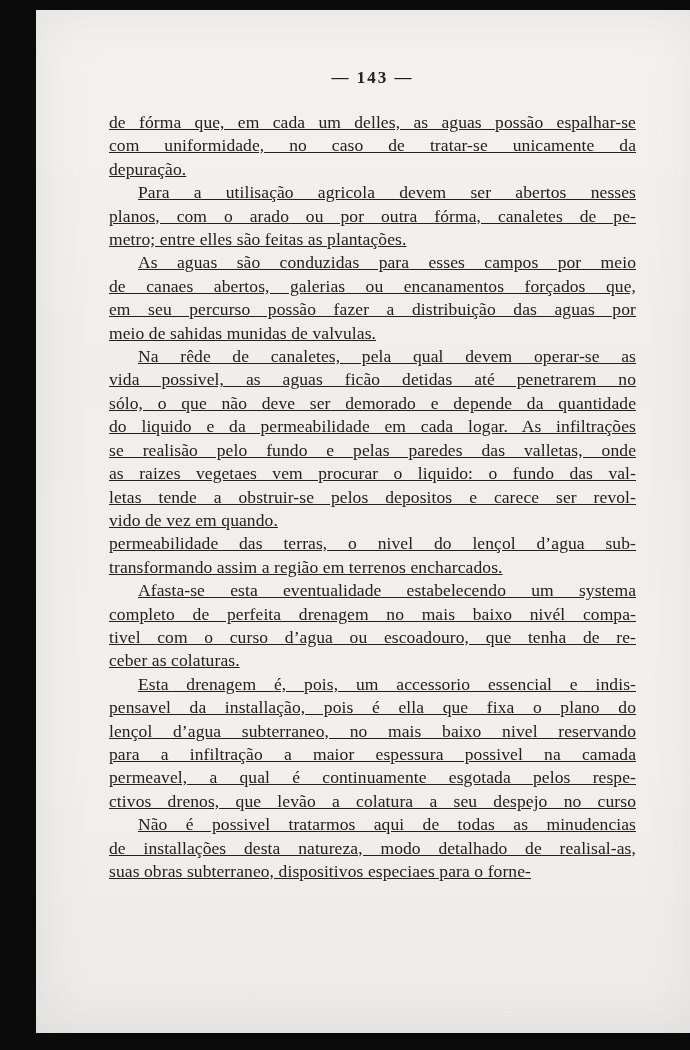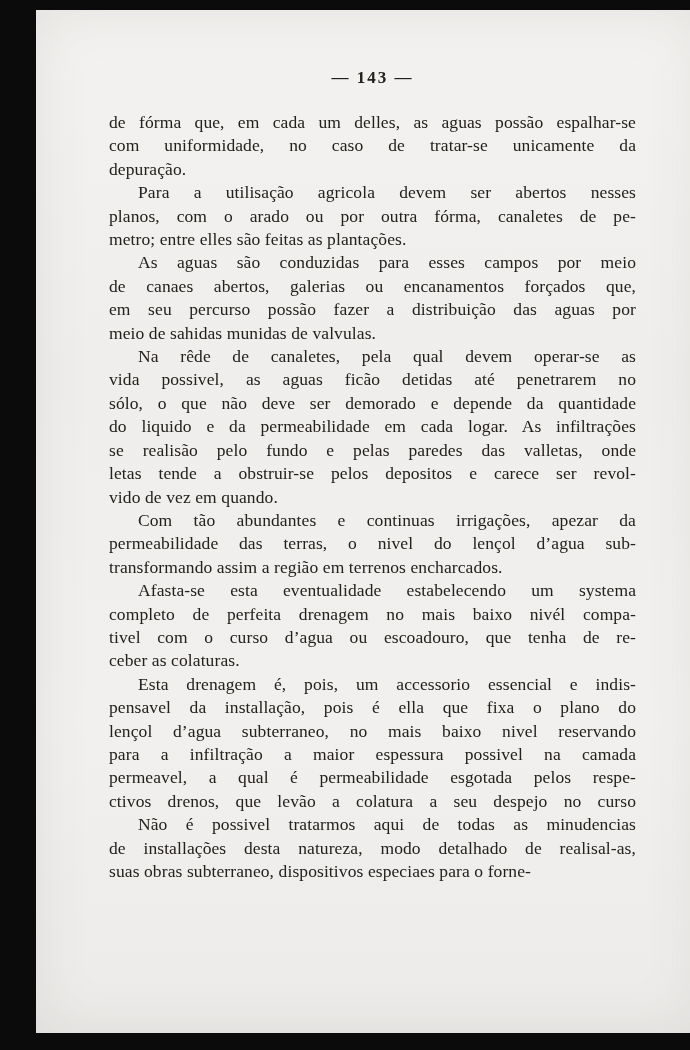--- a/index.html
+++ b/index.html
@@ -48,20 +48,21 @@
     width: 527px;
     font-size: 17.5px;
     line-height: 23.4px;
     color: var(--ink, #24211d);
     letter-spacing: 0.1px;
   }
   .line {
     text-align: justify;
     text-align-last: justify;
     min-height: 23.4px;
+    text-decoration: underline;
   }
   .line.last {
     text-align-last: left;
   }
   .line.indent {
     text-indent: 29px;
   }
 </style>
 </head>
 <body style="--scan-bg: #0b0b0b; --paper: #f0efed; --ink: #24211d;">
@@ -78,33 +79,33 @@
         <div class="line last">metro; entre elles são feitas as plantações.</div>
         <div class="line indent">As aguas são conduzidas para esses campos por meio</div>
         <div class="line">de canaes abertos, galerias ou encanamentos forçados que,</div>
         <div class="line">em seu percurso possão fazer a distribuição das aguas por</div>
         <div class="line last">meio de sahidas munidas de valvulas.</div>
         <div class="line indent">Na rêde de canaletes, pela qual devem operar-se as</div>
         <div class="line">vida possivel, as aguas ficão detidas até penetrarem no</div>
         <div class="line">sólo, o que não deve ser demorado e depende da quantidade</div>
         <div class="line">do liquido e da permeabilidade em cada logar. As infiltrações</div>
         <div class="line">se realisão pelo fundo e pelas paredes das valletas, onde</div>
+        <div class="line">as raizes vegetaes vem procurar o liquido: o fundo das val-</div>
         <div class="line">letas tende a obstruir-se pelos depositos e carece ser revol-</div>
         <div class="line last">vido de vez em quando.</div>
-        <div class="line indent">Com tão abundantes e continuas irrigações, apezar da</div>
         <div class="line">permeabilidade das terras, o nivel do lençol d’agua sub-</div>
         <div class="line last">transformando assim a região em terrenos encharcados.</div>
         <div class="line indent">Afasta-se esta eventualidade estabelecendo um systema</div>
         <div class="line">completo de perfeita drenagem no mais baixo nivél compa-</div>
         <div class="line">tivel com o curso d’agua ou escoadouro, que tenha de re-</div>
         <div class="line last">ceber as colaturas.</div>
         <div class="line indent">Esta drenagem é, pois, um accessorio essencial e indis-</div>
         <div class="line">pensavel da installação, pois é ella que fixa o plano do</div>
         <div class="line">lençol d’agua subterraneo, no mais baixo nivel reservando</div>
         <div class="line">para a infiltração a maior espessura possivel na camada</div>
-        <div class="line">permeavel, a qual é permeabilidade esgotada pelos respe-</div>
+        <div class="line">permeavel, a qual é continuamente esgotada pelos respe-</div>
         <div class="line">ctivos drenos, que levão a colatura a seu despejo no curso</div>
         <div class="line indent">Não é possivel tratarmos aqui de todas as minudencias</div>
         <div class="line">de installações desta natureza, modo detalhado de realisal-as,</div>
         <div class="line last">suas obras subterraneo, dispositivos especiaes para o forne-</div>
       </div>
   </div>
 </div>
 
 </body></html>

